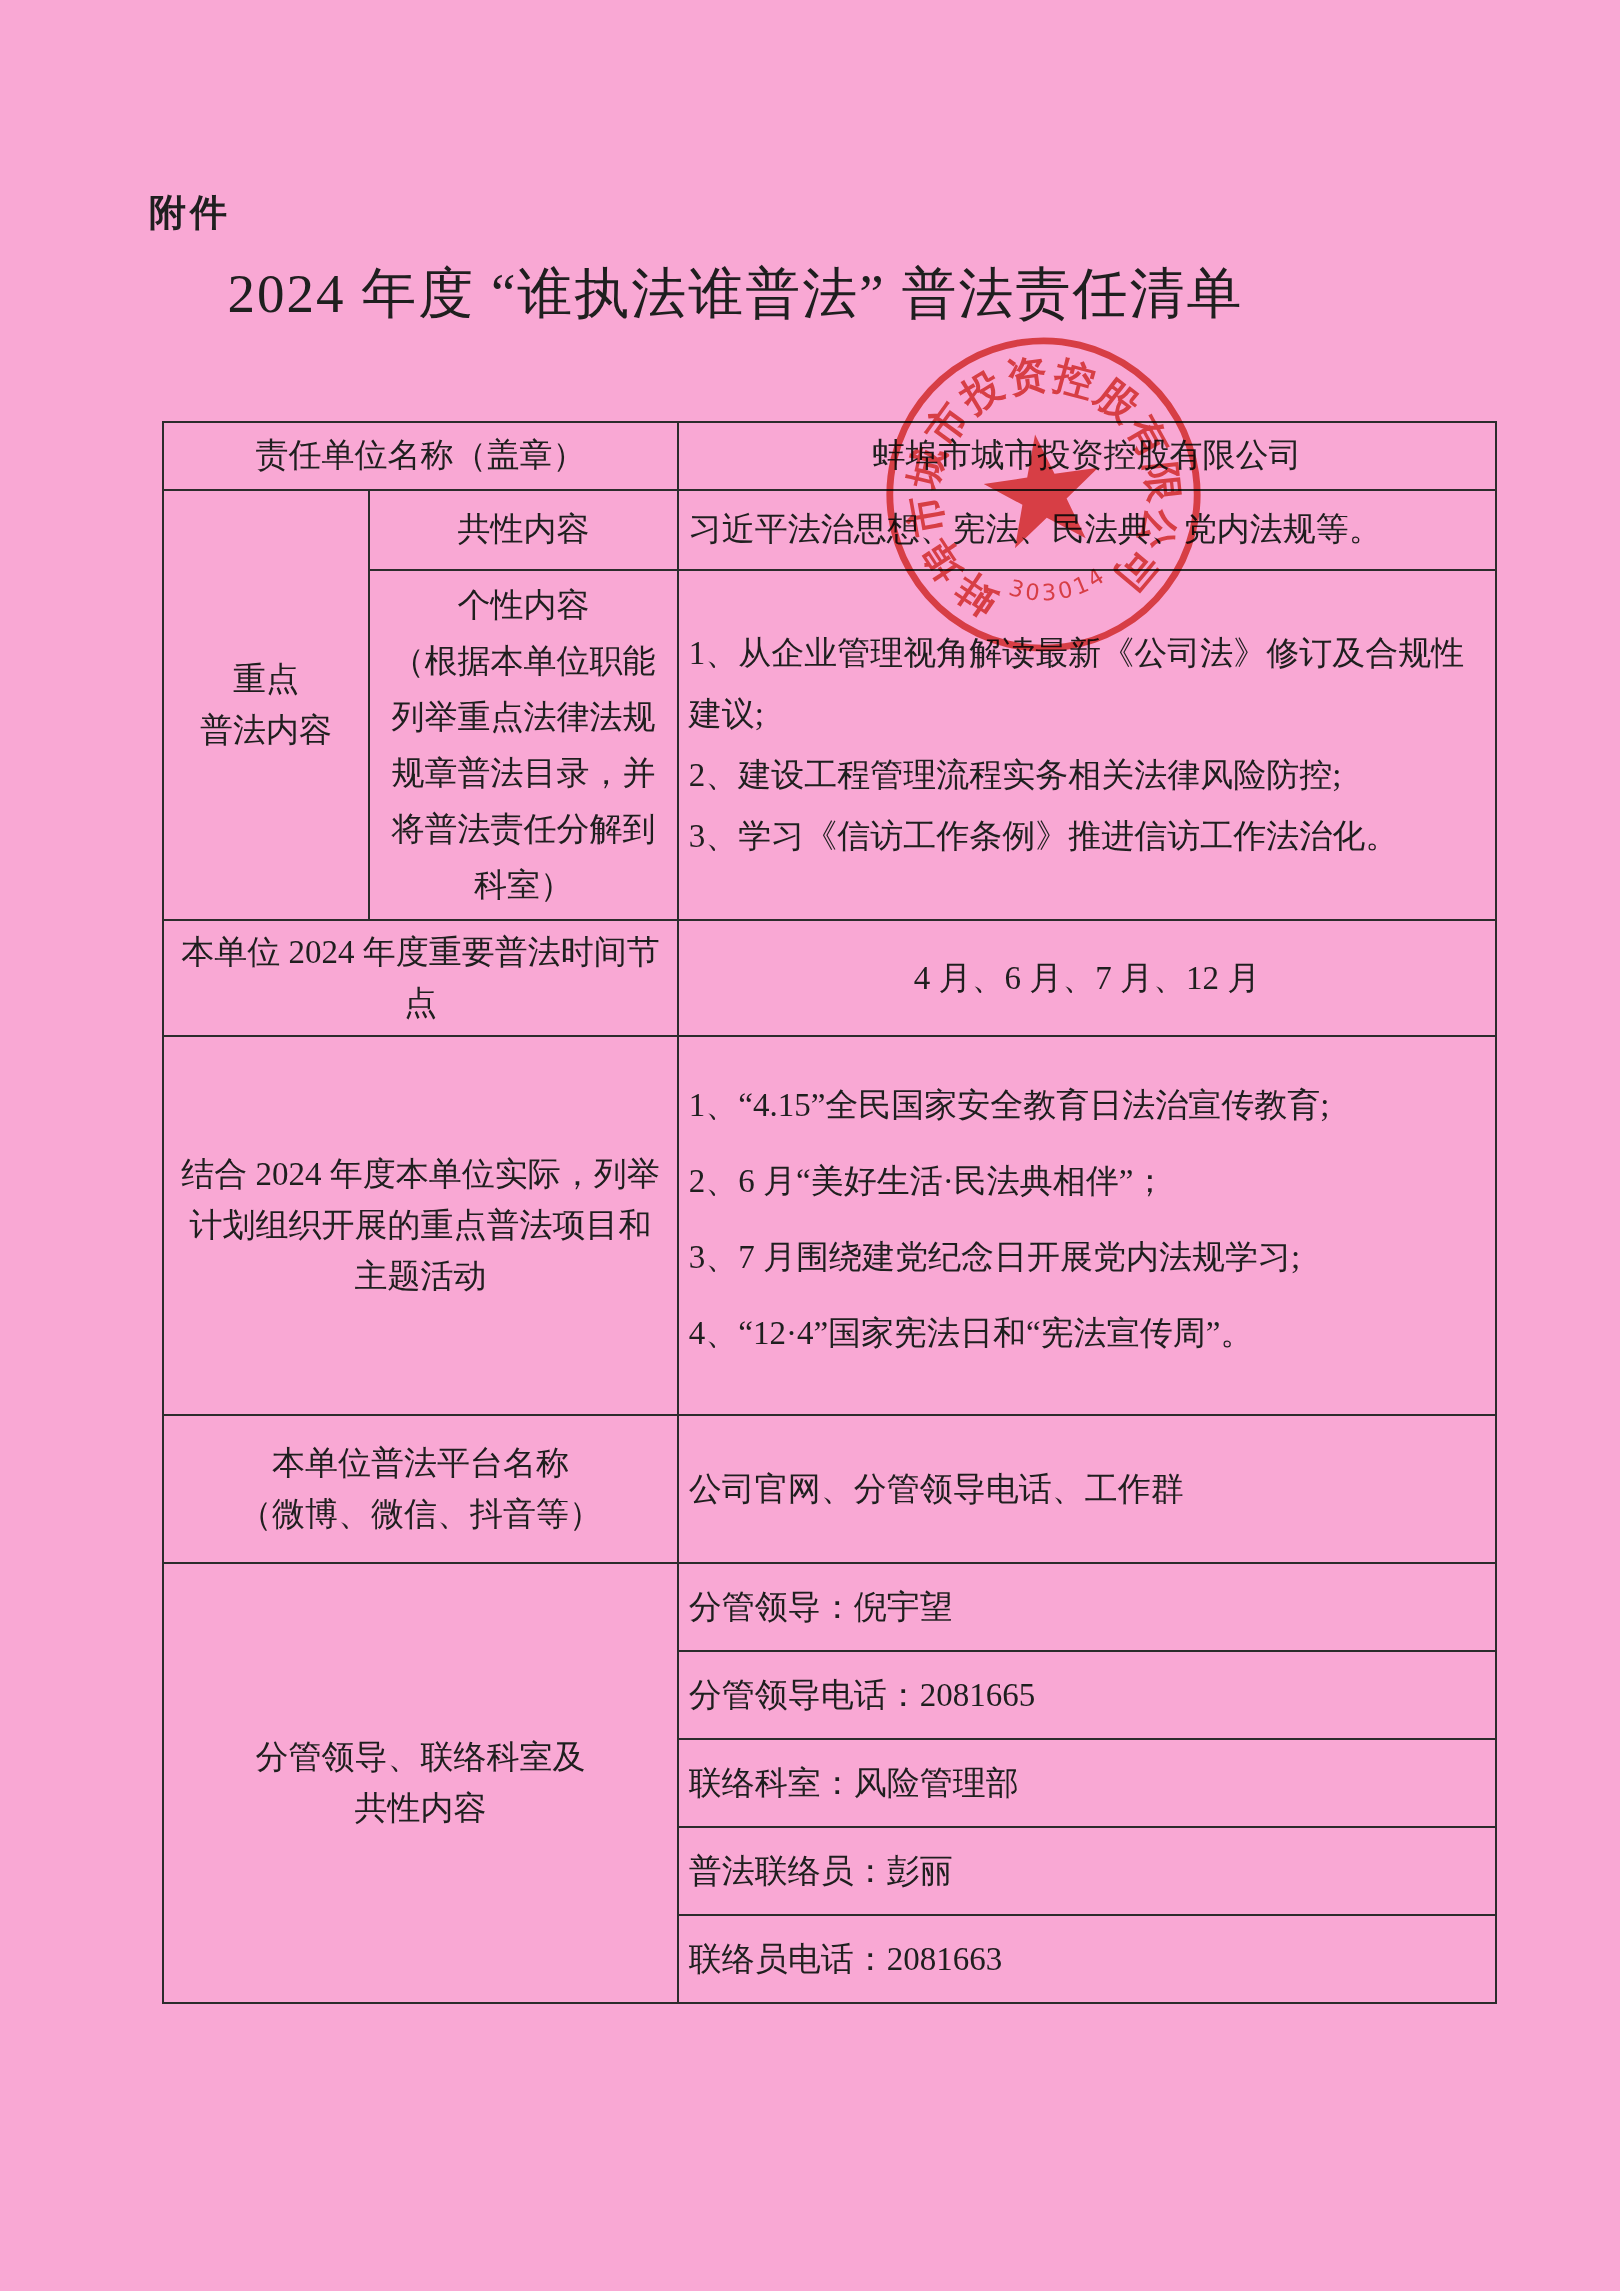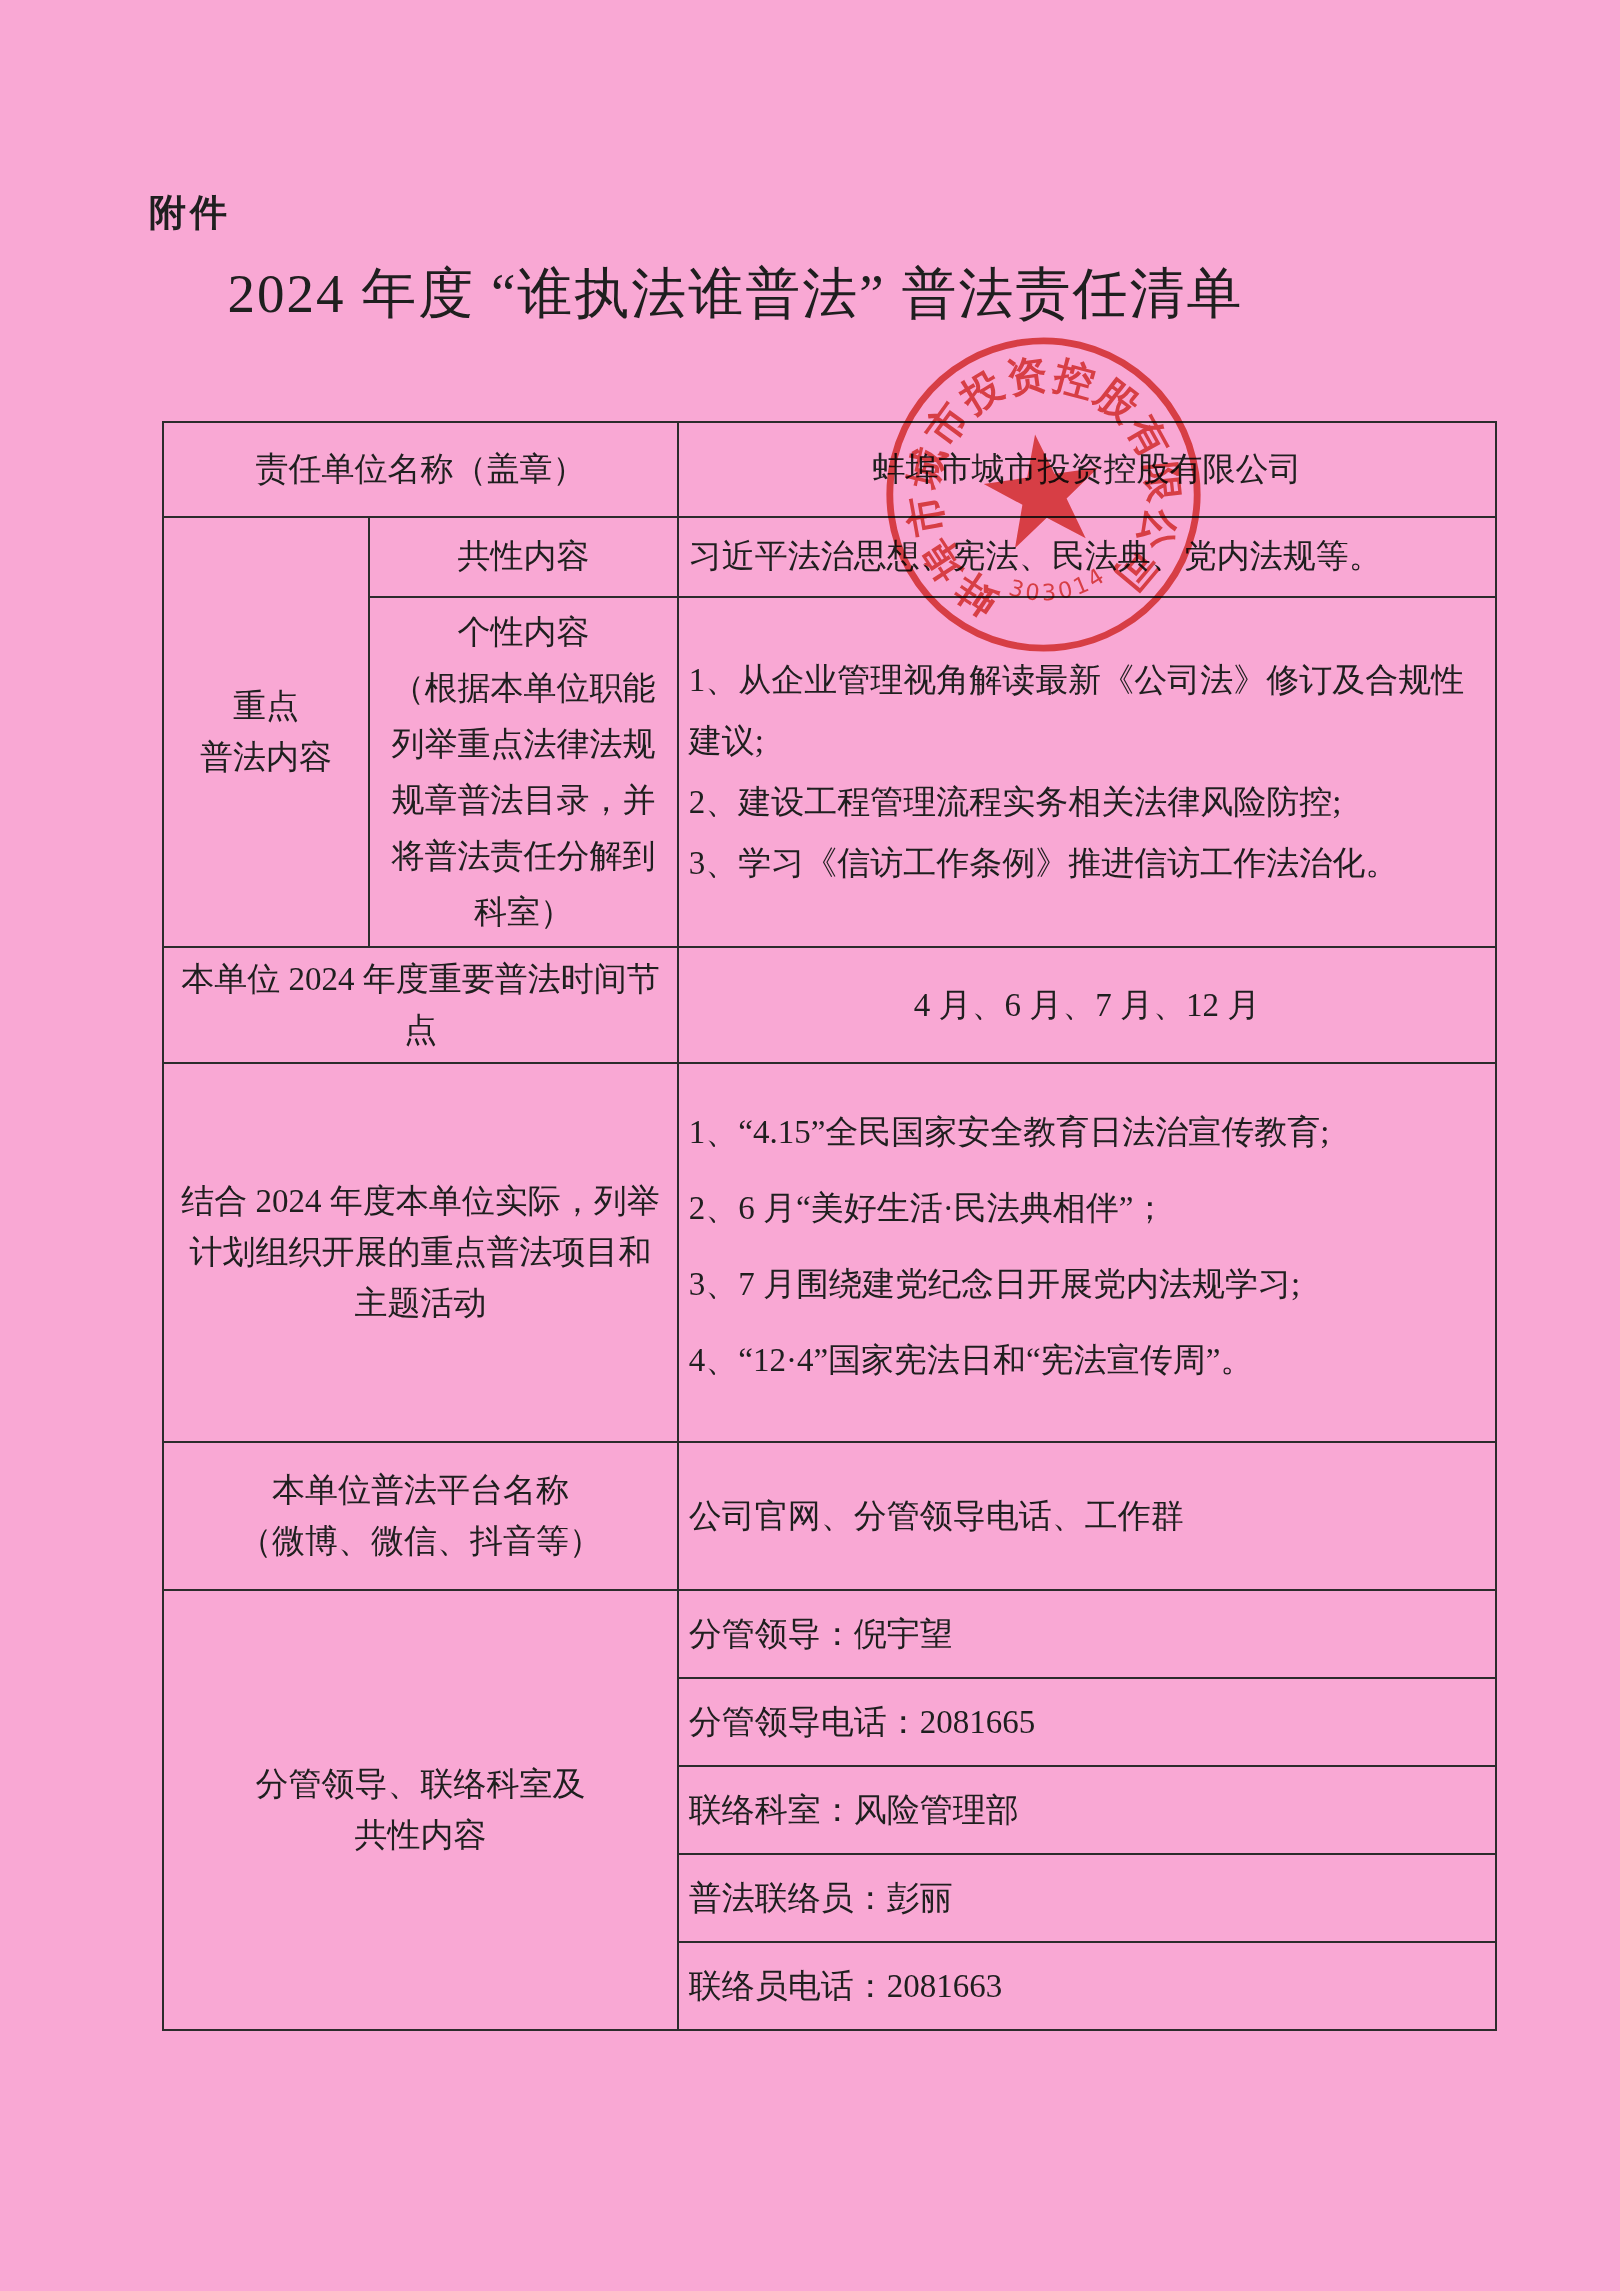--- a/index.html
+++ b/index.html
@@ -30,21 +30,21 @@
     width: 1333px;
     border-collapse: collapse; table-layout: fixed;
     font-size: 33px; line-height: 1.55;
   }
   table.responsibility { border: 2.9px solid var(--line); }
   table.responsibility td {
     border: 2px solid var(--line);
     vertical-align: middle;
     padding: 5.9px 9.8px;
   }
-  .r1 { height: 95px; }
+  .r1 { height: 68px; }
   .r2 { height: 80px; }
   .r3 { height: 341px; }
   .r4 { height: 107px; }
   .r5 { height: 379px; }
   .r6 { height: 148px; }
   .rc { height: 88px; }
   td.c-label { text-align: center; }
   td.c-value { text-align: left; padding-left: 17.6px; padding-right: 25.5px; }
   td.c-center { text-align: center; font-family: Liberation Serif, serif; }
   td.cell-individual-label { line-height: 1.7; padding-left: 25.5px; padding-right: 25.5px; text-align: center; }

